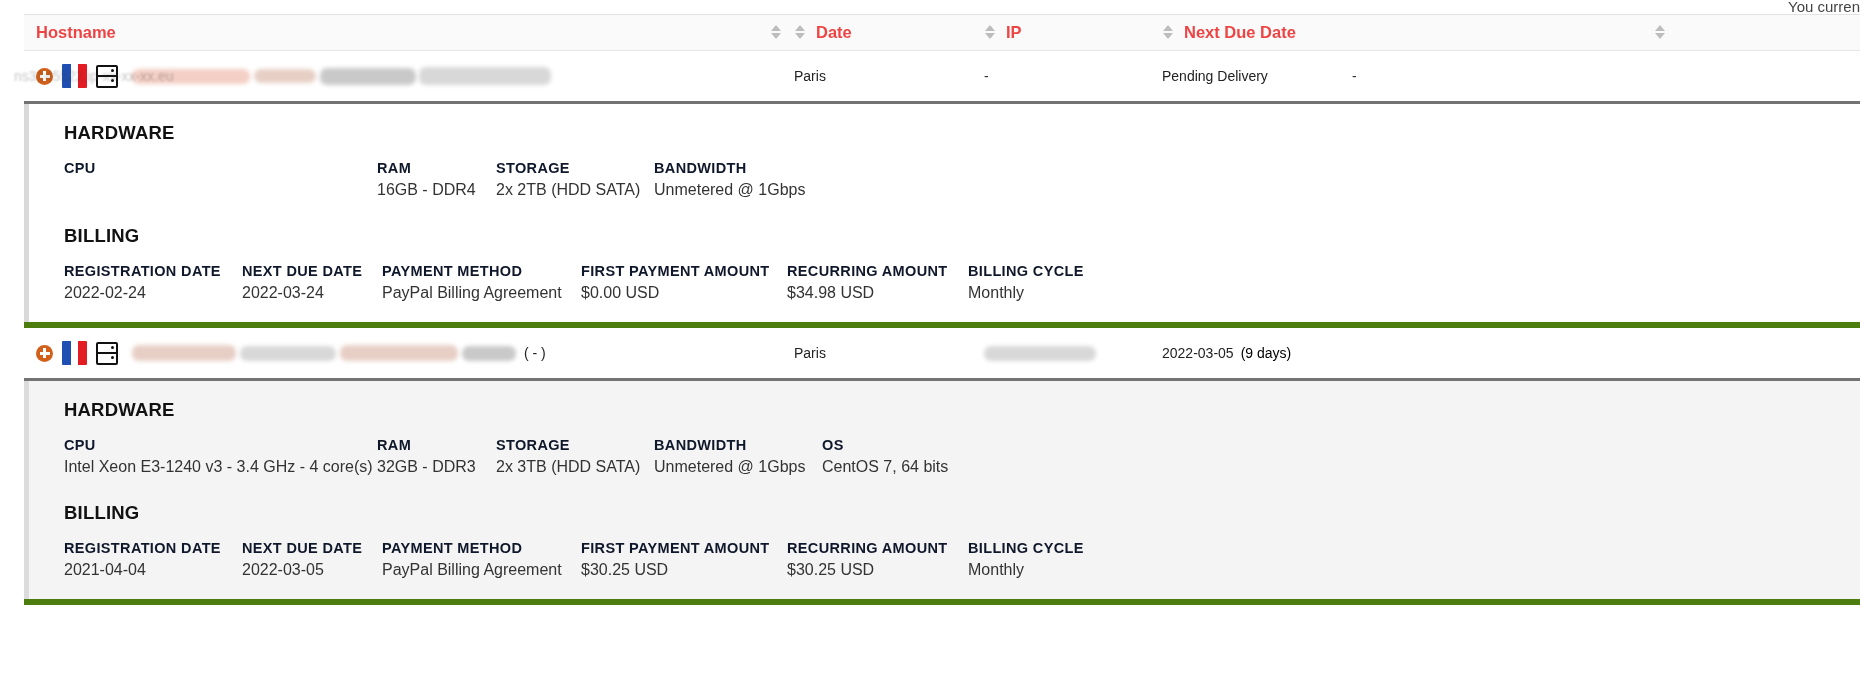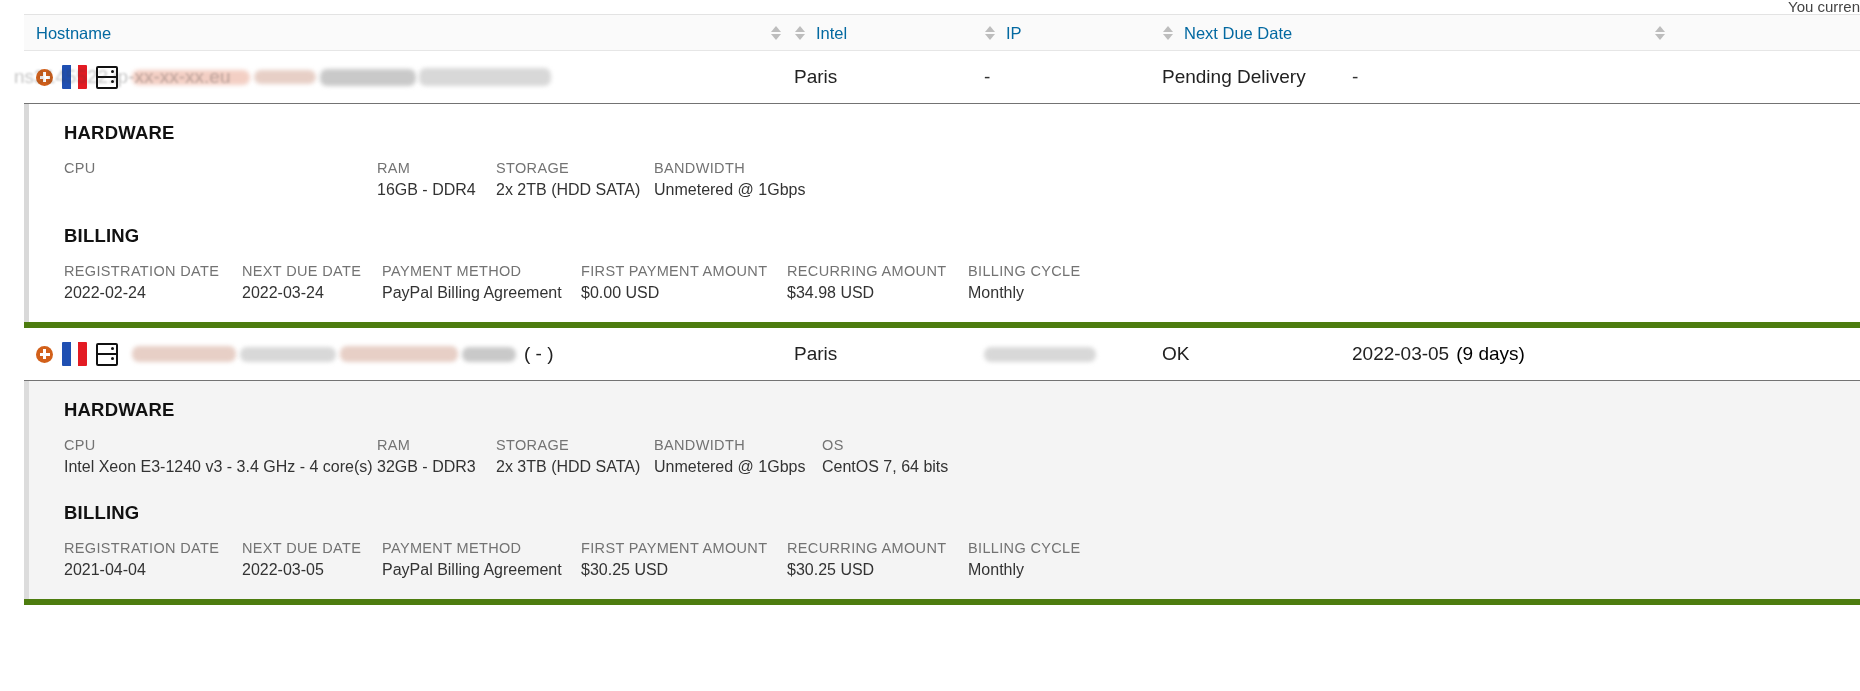--- a/index.html
+++ b/index.html
@@ -33,27 +33,27 @@
     position: absolute;
     top: 14px; left: 24px;
     width: 1836px;
     border-top: 1px solid #e3e3e3;
     background: #fff;
   }
 
   
   .thead {
     display: flex;
-    align-items: flex-start;
+    align-items: flex-end;
     height: 36px;
     background: #fafafa;
     border-bottom: 1px solid #e6e6e6;
-    font-weight: normal;
+    font-weight: bold;
     font-size: 16.5px;
-    color: #0369a1;
+    color: #ef4444;
   }
   .th {
     display: flex;
     align-items: center;
     height: 36px;
     padding-right: 8px;
     position: relative;
   }
   .th .label { white-space: nowrap; }
   .sort-ico {
@@ -84,24 +84,24 @@
   .c-city   { width: 190px; }
   .c-ip     { width: 178px; }
   .c-status { width: 190px; }
   .c-due    { width: 508px; }
 
   
   .trow {
     display: flex;
     align-items: center;
     height: 53px;
-    font-size: 19px;
+    font-size: 14px;
     color: #222;
     background: #fff;
-    border-bottom: 1px solid #737373;
+    border-bottom: 3px solid #737373;
   }
   .td { display: flex; align-items: center; height: 53px; }
   .td.c-host { padding-left: 12px; }
 
   
   .icons { display: flex; align-items: center; gap: 9px; margin-right: 14px; }
   .ico-expand {
     width: 17px; height: 17px; border-radius: 50%;
     background: #d2601a;
     position: relative; flex: 0 0 17px;
@@ -168,21 +168,21 @@
   .detail.grey  { background: #f4f4f4; }
   .detail.grey::before { background: #dcdcdc; }
 
   .sec-title {
     font-size: 18.5px; font-weight: bold; color: #111;
     letter-spacing: .2px;
     margin: 4px 0 16px 22px;
   }
   .specs { display: flex; margin: 0 0 0 22px; }
   .spec .k {
-    font-size: 14.5px; font-weight: normal; color: #737373;
+    font-size: 14.5px; font-weight: bold; color: #0f172a;
     letter-spacing: .35px; margin-bottom: 5px; white-space: nowrap;
   }
   .spec .v {
     font-size: 16px; color: #333; white-space: nowrap;
   }
 
   .billing-block { margin-top: 26px; }
 </style>
 </head>
 <body>
@@ -193,21 +193,21 @@
 
   <div class="table-wrap">
 
     <div class="thead">
       <div class="th first c-host">
         <span class="label">Hostname</span>
         <span class="sort-ico"></span>
       </div>
       <div class="th c-city">
         <span class="sort-ico"></span>
-        <span class="label">Intel</span>
+        <span class="label">Date</span>
       </div>
       <div class="th c-ip">
         <span class="sort-ico"></span>
         <span class="label">IP</span>
       </div>
       <div class="th c-due">
         <span class="sort-ico"></span>
         <span class="label">Next Due Date</span>
         <span class="sort-ico" style="position:absolute;right:4px;margin:0;"></span>
       </div>
@@ -311,21 +311,20 @@
           <span class="redact grey2" style="width:96px;height:15px;margin-left:4px;"></span>
           <span class="redact warm" style="width:118px;height:16px;margin-left:4px;"></span>
           <span class="redact grey" style="width:54px;height:15px;margin-left:4px;"></span>
           <span style="margin-left:8px;">( - )</span>
         </span>
       </div>
       <div class="td c-city">Paris</div>
       <div class="td c-ip">
         <span class="redact grey2" style="width:112px;height:15px;"></span>
       </div>
-      <div class="td c-status">OK</div>
       <div class="td c-due">
         <span>2022-03-05</span>
         <span class="days" style="margin-left:7px;">(9 days)</span>
       </div>
     </div>
 
     <div class="detail grey">
       <div class="sec-title">HARDWARE</div>
       <div class="specs">
         <div class="spec" style="width:313px;">

